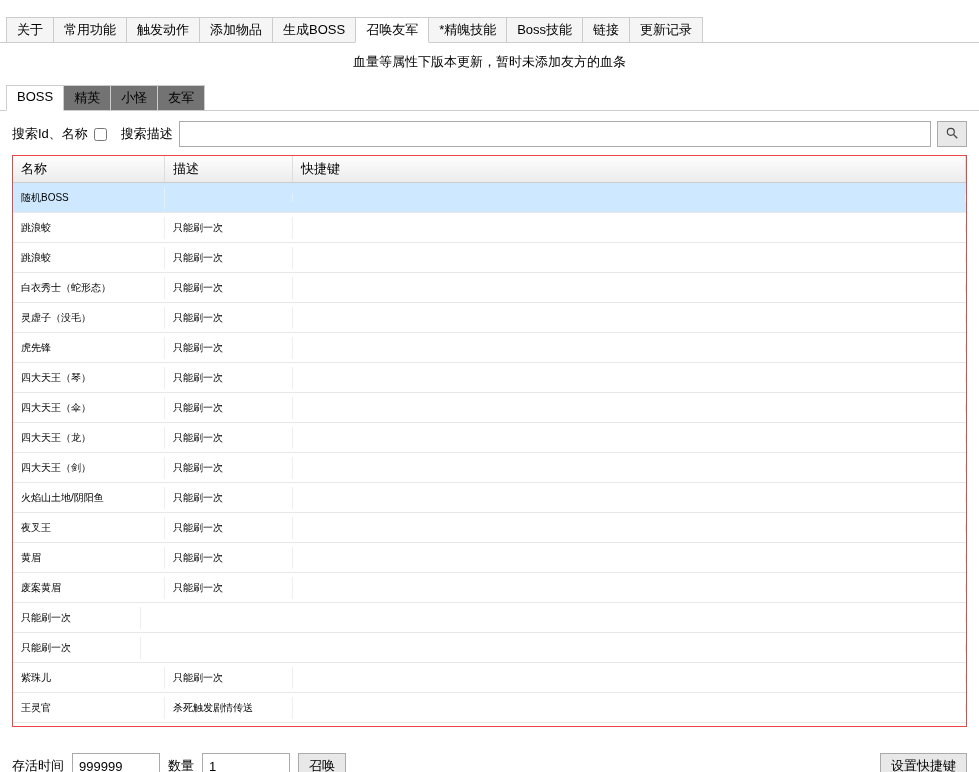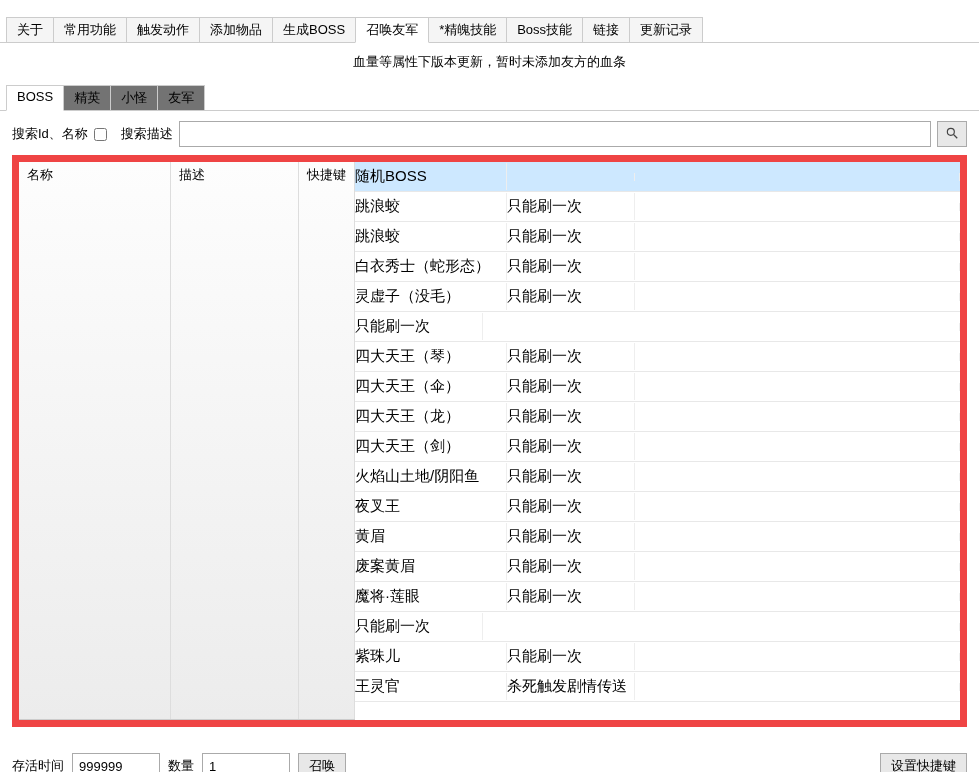--- a/index.html
+++ b/index.html
@@ -104,24 +104,24 @@
       justify-content: center;
     }
     .search-btn svg {
       width: 14px;
       height: 14px;
       stroke: #444;
       fill: none;
       stroke-width: 2;
     }
     .table-wrap {
-      border: 7px solid #ef4444;
+      border: 1px solid #ef4444;
       height: 572px;
       display: flex;
-      flex-direction: row;
+      flex-direction: column;
     }
     .table-header {
       display: flex;
       background: linear-gradient(to bottom, #fdfdfd, #ececec);
       border-bottom: 1px solid #ccc;
       flex-shrink: 0;
     }
     .table-header .th {
       padding: 4px 8px;
       border-right: 1px solid #ddd;
@@ -144,23 +144,23 @@
     .table-row {
       display: flex;
       border-bottom: 1px solid #e8e8e8;
       height: 30px;
       align-items: center;
     }
     .table-row.selected {
       background: #cde8ff;
     }
     .table-row .td {
-      padding: 4px 0;
+      padding: 4px 8px;
       border-right: 1px solid #eee;
-      font-size: 15px;
+      font-size: 10px;
       overflow: hidden;
       white-space: nowrap;
     }
     .col-name { width: 152px; }
     .col-desc { width: 128px; }
     .col-key { flex: 1; }
     .bottom-row {
       display: flex;
       align-items: center;
       gap: 8px;
@@ -257,20 +257,21 @@
           <div class="td col-name">白衣秀士（蛇形态）</div>
           <div class="td col-desc">只能刷一次</div>
           <div class="td col-key"></div>
         </div>
         <div class="table-row">
           <div class="td col-name">灵虚子（没毛）</div>
           <div class="td col-desc">只能刷一次</div>
           <div class="td col-key"></div>
         </div>
         <div class="table-row">
+          <div class="td col-name">虎先锋</div>
           <div class="td col-desc">只能刷一次</div>
           <div class="td col-key"></div>
         </div>
         <div class="table-row">
           <div class="td col-name">四大天王（琴）</div>
           <div class="td col-desc">只能刷一次</div>
           <div class="td col-key"></div>
         </div>
         <div class="table-row">
           <div class="td col-name">四大天王（伞）</div>
@@ -301,21 +302,20 @@
           <div class="td col-name">黄眉</div>
           <div class="td col-desc">只能刷一次</div>
           <div class="td col-key"></div>
         </div>
         <div class="table-row">
           <div class="td col-name">废案黄眉</div>
           <div class="td col-desc">只能刷一次</div>
           <div class="td col-key"></div>
         </div>
         <div class="table-row">
-          <div class="td col-name">魔将·莲眼</div>
           <div class="td col-desc">只能刷一次</div>
           <div class="td col-key"></div>
         </div>
         <div class="table-row">
           <div class="td col-desc">只能刷一次</div>
           <div class="td col-key"></div>
         </div>
         <div class="table-row">
           <div class="td col-name">紫珠儿</div>
           <div class="td col-desc">只能刷一次</div>

